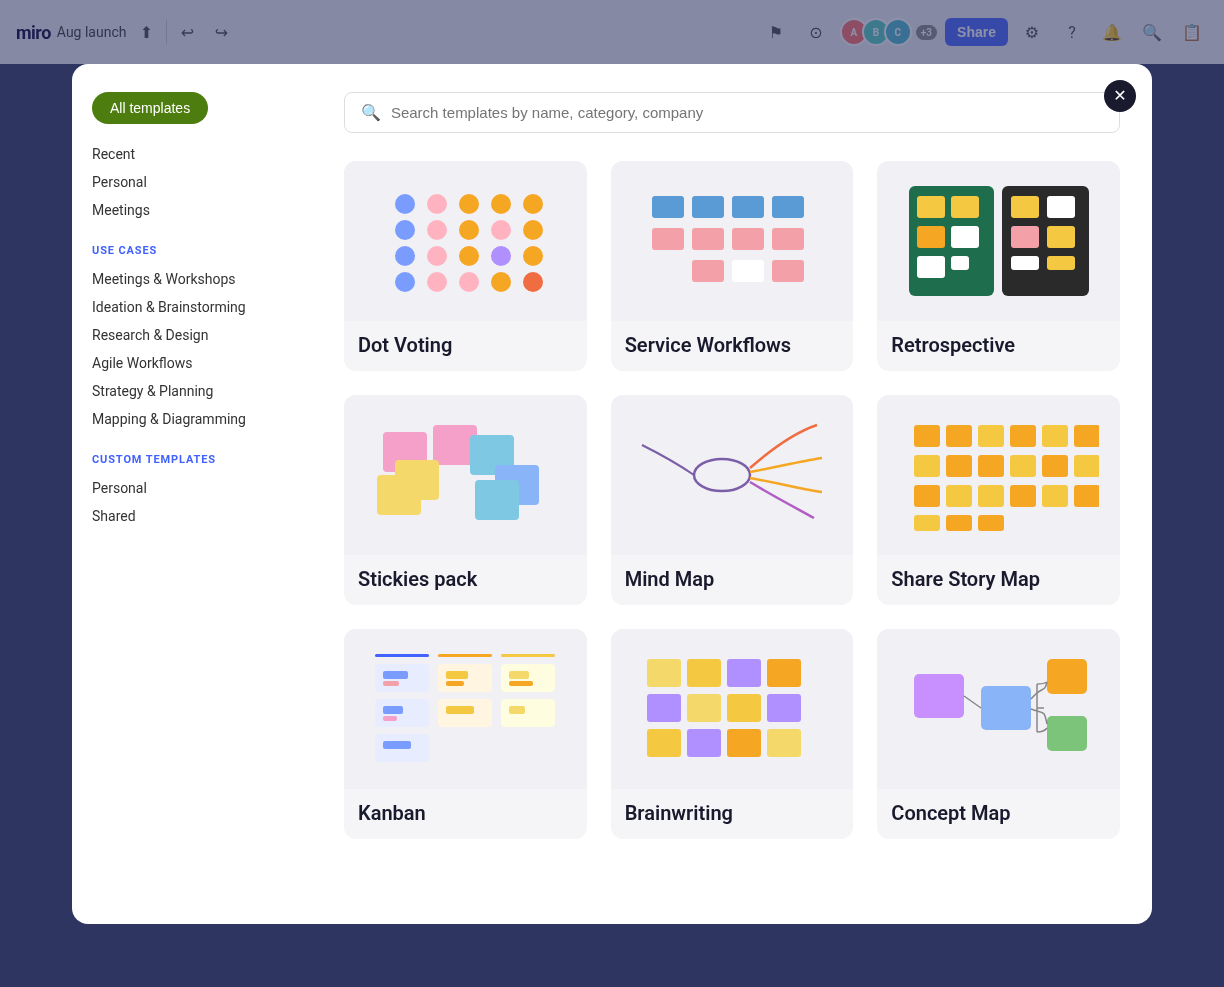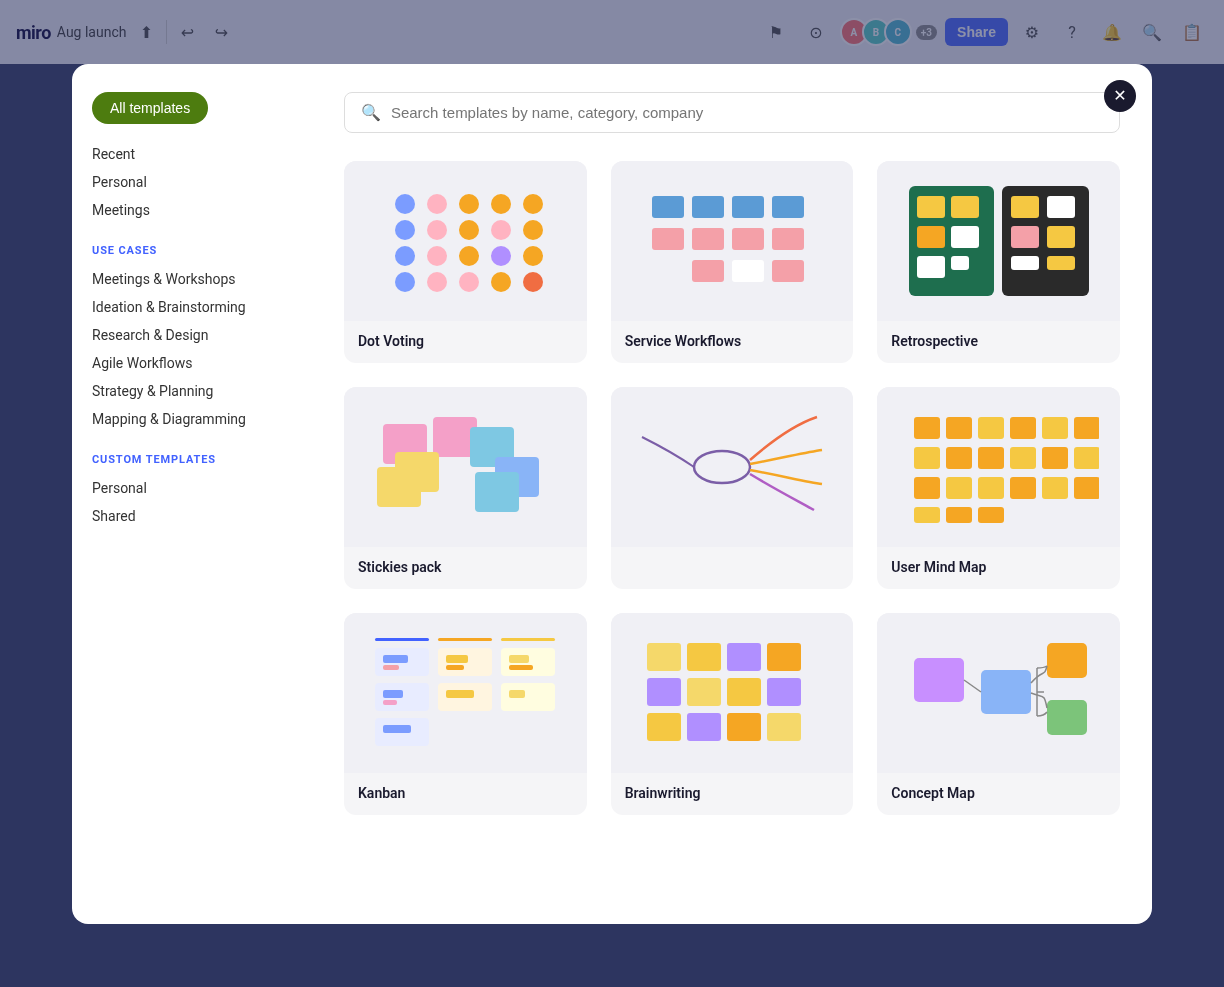--- a/index.html
+++ b/index.html
@@ -235,21 +235,21 @@
     .template-thumb {
       height: 160px;
       display: flex;
       align-items: center;
       justify-content: center;
       overflow: hidden;
       background: #f0f0f5;
     }
     .template-label {
       padding: 12px 14px 14px;
-      font-size: 14px;
+      font-size: 20px;
       font-weight: 600;
       color: #1a1a2e;
     }
   </style>
 </head>
 <body>
 
 <div class="topbar">
   <span class="miro-logo">miro</span>
   <span class="board-name">Aug launch</span>
@@ -427,20 +427,21 @@
                 <ellipse cx="90" cy="65" rx="28" ry="16" fill="none" stroke="#7b5ea7" stroke-width="2.5"></ellipse>
 
                 <path d="M118 58 C150 30 170 20 185 15" fill="none" stroke="#f06d42" stroke-width="2.5"></path>
                 <path d="M118 62 C155 55 175 50 190 48" fill="none" stroke="#f5a623" stroke-width="2.5"></path>
                 <path d="M118 68 C155 75 175 80 190 82" fill="none" stroke="#f5a623" stroke-width="2.5"></path>
                 <path d="M118 72 C148 90 168 100 182 108" fill="none" stroke="#b05ec4" stroke-width="2.5"></path>
 
                 <path d="M62 65 C40 50 20 40 10 35" fill="none" stroke="#7b5ea7" stroke-width="2"></path>
               </svg>
             </div>
+            <div class="template-label">Mind Map</div>
           </div>
 
           <div class="template-card">
             <div class="template-thumb">
               <svg viewBox="0 0 200 130" width="200" height="130">
                 <rect width="200" height="130" fill="#f0f0f5"></rect>
 
                 <rect x="15" y="15" width="26" height="22" rx="3" fill="#f5a623"></rect>
                 <rect x="47" y="15" width="26" height="22" rx="3" fill="#f5a623"></rect>
                 <rect x="79" y="15" width="26" height="22" rx="3" fill="#f5c842"></rect>
@@ -460,21 +461,21 @@
                 <rect x="79" y="75" width="26" height="22" rx="3" fill="#f5c842"></rect>
                 <rect x="111" y="75" width="26" height="22" rx="3" fill="#f5a623"></rect>
                 <rect x="143" y="75" width="26" height="22" rx="3" fill="#f5c842"></rect>
                 <rect x="175" y="75" width="26" height="22" rx="3" fill="#f5a623"></rect>
 
                 <rect x="15" y="105" width="26" height="16" rx="3" fill="#f5c842"></rect>
                 <rect x="47" y="105" width="26" height="16" rx="3" fill="#f5a623"></rect>
                 <rect x="79" y="105" width="26" height="16" rx="3" fill="#f5a623"></rect>
               </svg>
             </div>
-            <div class="template-label">User Mind Map</div>
+            <div class="template-label">Share Story Map</div>
           </div>
 
           <div class="template-card">
             <div class="template-thumb">
               <svg viewBox="0 0 200 130" width="200" height="130">
                 <rect width="200" height="130" fill="#f0f0f5"></rect>
 
                 <rect x="10" y="10" width="54" height="3" rx="1.5" fill="#4262ff"></rect>
                 <rect x="73" y="10" width="54" height="3" rx="1.5" fill="#f5a623"></rect>
                 <rect x="136" y="10" width="54" height="3" rx="1.5" fill="#f5c842"></rect>

